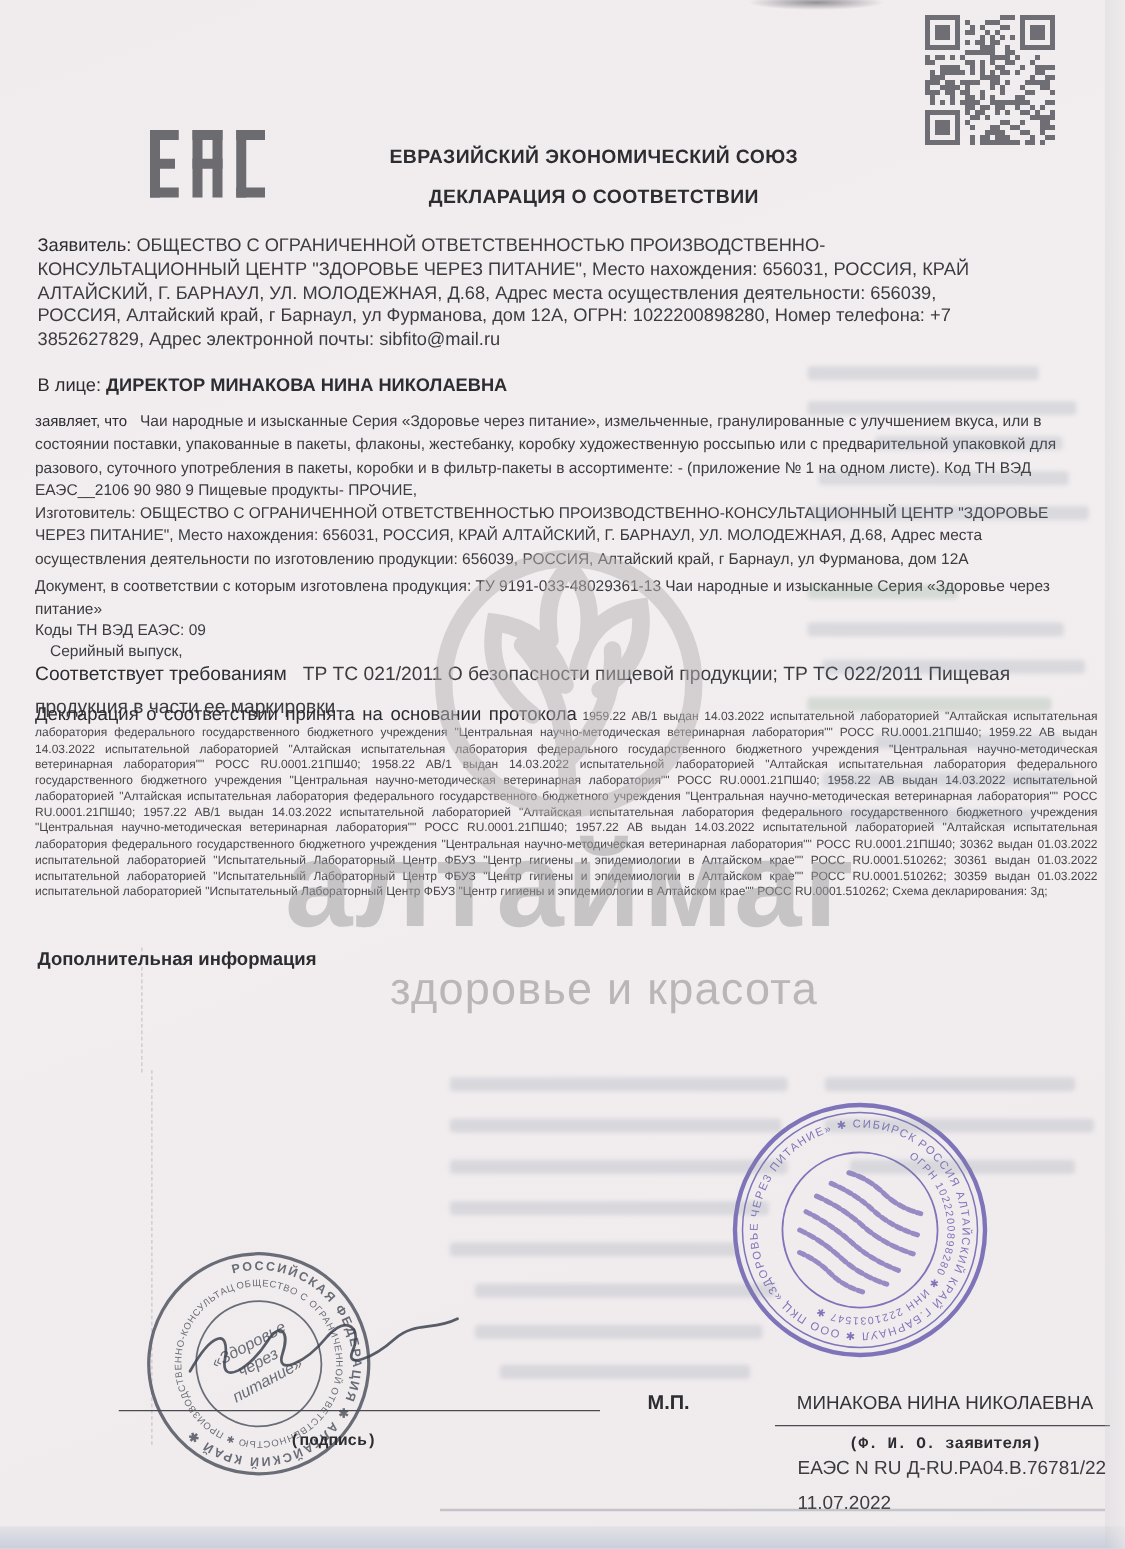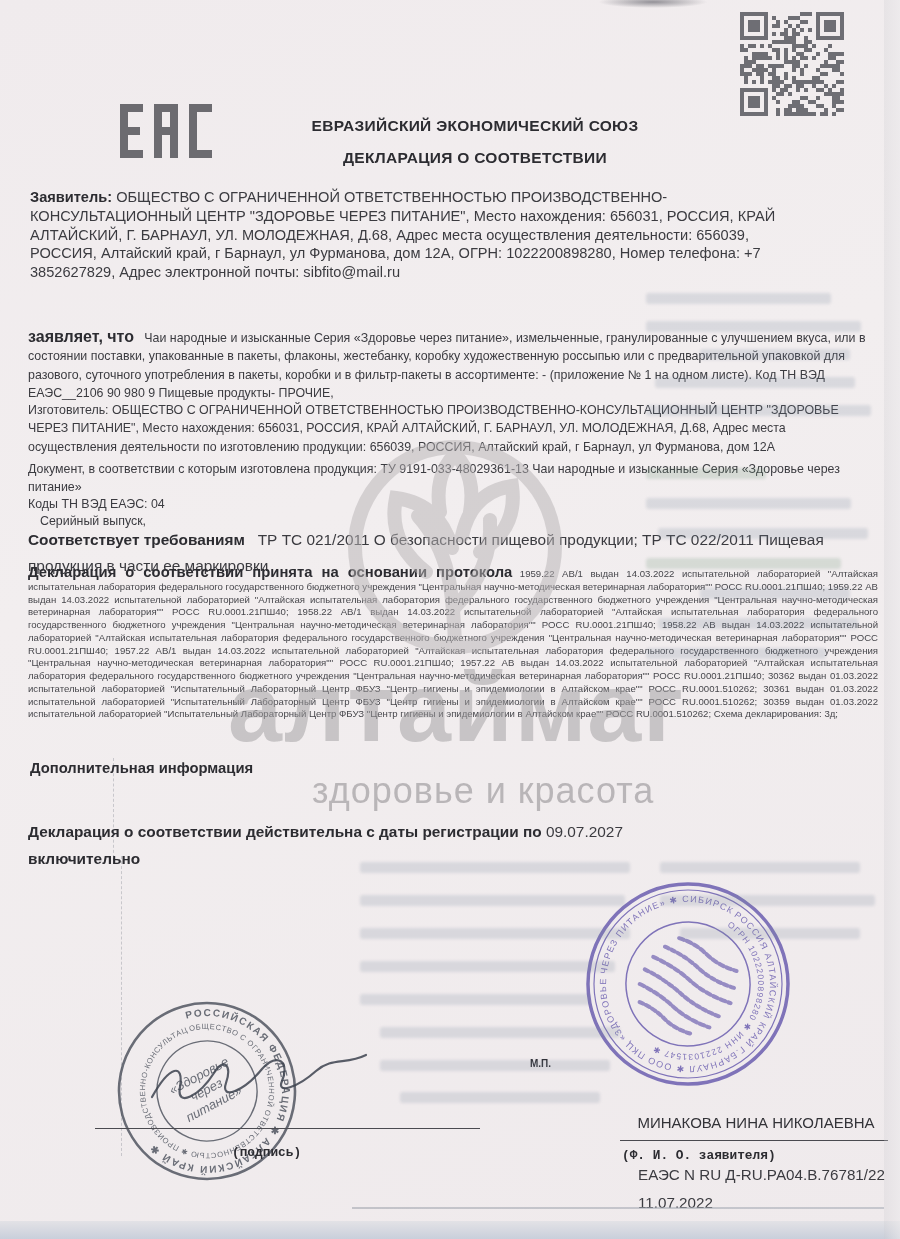--- a/index.html
+++ b/index.html
@@ -5,21 +5,21 @@
   html,body{margin:0;padding:0;background:#c9cfd9;}
   #page{position:relative;width:900px;height:1239px;overflow:hidden;
         background:linear-gradient(160deg,#f0ebed 0%,#f2eeef 40%,#efeaec 100%);
         font-family:"Liberation Sans", sans-serif;color:#3b3b40;}
   .abs{position:absolute;}
   .b{font-weight:bold;color:#2c2c31;}
   .title{font-size:15.5px;font-weight:bold;color:#2c2c31;letter-spacing:.3px;text-align:center;}
   .body-text{font-size:14.6px;line-height:18.8px;}
   .small-text{font-size:12.4px;line-height:18.4px;}
   .tiny-text{font-size:9.6px;line-height:12.75px;text-align:justify;color:#47474c;}
-  .lbl-inline{font-weight:bold;color:#2c2c31;}
+  .lbl-inline{font-weight:normal;color:#2c2c31;}
   .ghost{position:absolute;height:11px;border-radius:3px;filter:blur(1.6px);pointer-events:none;}
   .crease{position:absolute;width:0;border-left:1px dashed rgba(95,100,115,.28);pointer-events:none;}
   .wm-brand{font-size:97px;font-weight:bold;letter-spacing:2px;color:rgba(158,155,158,.50);filter:blur(.4px);}
   .wm-tag{font-size:36px;color:rgba(148,145,148,.60);letter-spacing:1px;}
   .stamp{pointer-events:none;}
   .sig-caption{font-size:12.8px;font-weight:bold;color:#2c2c31;font-family:Liberation Mono, monospace;}
   .hline{position:absolute;height:0;border-top:1.6px solid #4a4a50;}
   .reg-label{font-size:15.2px;font-weight:bold;color:#26262b;}
   .reg-value{font-size:15.2px;color:#3b3b40;}
 </style>
@@ -283,28 +283,32 @@
   </svg>
 
   <div class="abs title" style="left:255px;top:117px;width:440px;">ЕВРАЗИЙСКИЙ ЭКОНОМИЧЕСКИЙ СОЮЗ</div>
   <div class="abs title" style="left:255px;top:149px;width:440px;">ДЕКЛАРАЦИЯ О СООТВЕТСТВИИ</div>
 
   <div class="abs body-text" style="left:30px;top:188px;width:768px;">
     <span class="lbl-inline">Заявитель:</span>
     <span>ОБЩЕСТВО С ОГРАНИЧЕННОЙ ОТВЕТСТВЕННОСТЬЮ ПРОИЗВОДСТВЕННО-КОНСУЛЬТАЦИОННЫЙ ЦЕНТР "ЗДОРОВЬЕ ЧЕРЕЗ ПИТАНИЕ", Место нахождения: 656031, РОССИЯ, КРАЙ АЛТАЙСКИЙ, Г. БАРНАУЛ, УЛ. МОЛОДЕЖНАЯ, Д.68, Адрес места осуществления деятельности: 656039, РОССИЯ, Алтайский край, г Барнаул, ул Фурманова, дом 12А, ОГРН: 1022200898280, Номер телефона: +7 3852627829, Адрес электронной почты: sibfito@mail.ru</span>
   </div>
 
+  <div class="abs body-text" style="left:30px;top:300px;width:800px;">
+    <span class="lbl-inline">В лице:</span>
+    <span class="b">ДИРЕКТОР МИНАКОВА НИНА НИКОЛАЕВНА</span>
+  </div>
 
   <div class="abs small-text" style="left:28px;top:328px;width:848px;">
-    <span class="lbl-inline" style="font-size:16px">заявляет, что</span>&nbsp;&nbsp;
+    <span class="lbl-inline" style="font-size:12px">заявляет, что</span>&nbsp;&nbsp;
     <span>Чаи народные и изысканные Серия «Здоровье через питание», измельченные, гранулированные с улучшением вкуса, или в состоянии поставки, упакованные в пакеты, флаконы, жестебанку, коробку художественную россыпью или с предварительной упаковкой для разового, суточного употребления в пакеты, коробки и в фильтр-пакеты в ассортименте: - (приложение № 1 на одном листе). Код ТН ВЭД ЕАЭС__2106 90 980 9   Пищевые продукты- ПРОЧИЕ,</span>
   </div>
   <div class="abs small-text" style="left:28px;top:401px;width:848px;">Изготовитель: ОБЩЕСТВО С ОГРАНИЧЕННОЙ ОТВЕТСТВЕННОСТЬЮ ПРОИЗВОДСТВЕННО-КОНСУЛЬТАЦИОННЫЙ ЦЕНТР "ЗДОРОВЬЕ ЧЕРЕЗ ПИТАНИЕ", Место нахождения: 656031, РОССИЯ, КРАЙ АЛТАЙСКИЙ, Г. БАРНАУЛ, УЛ. МОЛОДЕЖНАЯ, Д.68, Адрес места осуществления деятельности по изготовлению продукции: 656039, РОССИЯ, Алтайский край, г Барнаул, ул Фурманова, дом 12А</div>
   <div class="abs small-text" style="left:28px;top:460px;width:848px;">Документ, в соответствии с которым изготовлена продукция: ТУ 9191-033-48029361-13 Чаи народные и изысканные Серия «Здоровье через питание»</div>
-  <div class="abs small-text" style="left:28px;top:495px;width:400px;">Коды ТН ВЭД ЕАЭС: 04</div>
+  <div class="abs small-text" style="left:28px;top:495px;width:400px;">Коды ТН ВЭД ЕАЭС: 09</div>
   <div class="abs small-text" style="left:28px;top:512px;width:400px;margin-left:12px;">Серийный выпуск,</div>
 
   <div class="abs" style="left:28px;top:527px;width:820px;font-size:15.4px;line-height:26px;">
     <span class="lbl-inline">Соответствует требованиям</span>&nbsp;&nbsp;
     <span>ТР ТС 021/2011 О безопасности пищевой продукции; ТР ТС 022/2011 Пищевая продукция в части ее маркировки</span>
   </div>
 
   <div class="abs tiny-text" style="left:28px;top:566px;width:850px;">
     <span class="lbl-inline" style="font-size:14.8px">Декларация о соответствии принята на основании протокола</span>
     <span>1959.22 АВ/1 выдан 14.03.2022  испытательной лабораторией "Алтайская испытательная лаборатория федерального государственного бюджетного учреждения "Центральная научно-методическая ветеринарная лаборатория"" РОСС RU.0001.21ПШ40; 1959.22 АВ выдан 14.03.2022  испытательной лабораторией "Алтайская испытательная лаборатория федерального государственного бюджетного учреждения "Центральная научно-методическая ветеринарная лаборатория"" РОСС RU.0001.21ПШ40; 1958.22 АВ/1 выдан 14.03.2022  испытательной лабораторией "Алтайская испытательная лаборатория федерального государственного бюджетного учреждения "Центральная научно-методическая ветеринарная лаборатория"" РОСС RU.0001.21ПШ40; 1958.22 АВ выдан 14.03.2022  испытательной лабораторией "Алтайская испытательная лаборатория федерального государственного бюджетного учреждения "Центральная научно-методическая ветеринарная лаборатория"" РОСС RU.0001.21ПШ40; 1957.22 АВ/1 выдан 14.03.2022  испытательной лабораторией "Алтайская испытательная лаборатория федерального государственного бюджетного учреждения "Центральная научно-методическая ветеринарная лаборатория"" РОСС RU.0001.21ПШ40; 1957.22 АВ выдан 14.03.2022  испытательной лабораторией "Алтайская испытательная лаборатория федерального государственного бюджетного учреждения "Центральная научно-методическая ветеринарная лаборатория"" РОСС RU.0001.21ПШ40; 30362 выдан 01.03.2022  испытательной лабораторией "Испытательный Лабораторный Центр ФБУЗ "Центр гигиены и эпидемиологии в Алтайском крае"" РОСС RU.0001.510262; 30361 выдан 01.03.2022  испытательной лабораторией "Испытательный Лабораторный Центр ФБУЗ "Центр гигиены и эпидемиологии в Алтайском крае"" РОСС RU.0001.510262; 30359 выдан 01.03.2022  испытательной лабораторией "Испытательный Лабораторный Центр ФБУЗ "Центр гигиены и эпидемиологии в Алтайском крае"" РОСС RU.0001.510262; Схема декларирования: 3д;</span>
@@ -317,25 +321,20 @@
     <path d="M115,212 C113,160 110,120 78,84"></path>
     <path d="M115,175 C140,150 152,122 150,88"></path>
     <path d="M86,140 C60,120 50,96 56,66 C86,70 104,88 112,116"></path>
     <path d="M140,120 C166,104 176,82 172,54 C144,58 128,76 122,104"></path>
     <path d="M100,80 C96,56 100,38 115,22 C130,38 134,56 130,80"></path>
   </svg>
 
   <div class="abs wm-tag" style="left:312px;top:770px;">здоровье и красота</div>
   <div class="abs wm-brand" style="left:228px;top:652px;">алтаймаг</div>
 
-  <div class="abs" style="left:28px;top:818px;width:820px;font-size:15.4px;line-height:27px;">
-    <span class="lbl-inline">Декларация о соответствии действительна с даты регистрации по</span>
-    <span>09.07.2027</span><br>
-    <span class="lbl-inline">включительно</span>
-  </div>
 
   <div class="crease" style="left:113px;top:758px;height:100px;"></div>
   <div class="crease" style="left:121px;top:856px;height:300px;"></div>
 
   <svg class="abs stamp" style="left:580px;top:876px;transform:rotate(34deg);opacity:.85" width="216" height="216" viewBox="0 0 216 216">
     <g stroke="#6c5fb0" fill="none">
       <circle cx="108" cy="108" r="100" stroke-width="3.5"></circle>
       <circle cx="108" cy="108" r="94" stroke-width="1.2"></circle>
       <circle cx="108" cy="108" r="62" stroke-width="1.5"></circle>
     </g>
@@ -378,24 +377,24 @@
       <text x="95" y="82">«Здоровье</text>
       <text x="95" y="98">через</text>
       <text x="95" y="114">питание»</text>
     </g>
   </svg>
 
   <svg class="abs" style="left:140px;top:1035px" width="240" height="90" viewBox="0 0 240 90" fill="none" stroke="#3e4450" stroke-width="2.2" stroke-linecap="round" opacity=".85">
     <path d="M12,62 C30,30 44,28 40,52 C36,74 60,60 74,38 C84,22 92,30 86,48 C80,66 104,56 122,34 C138,16 150,28 142,46 C136,60 158,52 176,36 C192,22 206,30 226,20"></path>
   </svg>
 
-  <div class="abs b" style="left:518px;top:1058px;font-size:10px;margin-left:12px;">М.П.</div>
+  <div class="abs b" style="left:518px;top:1114px;font-size:16px;">М.П.</div>
   <div class="abs" style="left:622px;top:1114px;width:268px;text-align:center;font-size:15px;color:#333338;">МИНАКОВА НИНА НИКОЛАЕВНА</div>
   <div class="hline" style="left:620px;top:1140px;width:268px;"></div>
-  <div class="abs" style="left:622px;top:1145px;width:268px;text-align:left;"><span class="sig-caption">(Ф. И. О. заявителя)</span></div>
+  <div class="abs" style="left:622px;top:1145px;width:268px;text-align:center;"><span class="sig-caption">(Ф. И. О. заявителя)</span></div>
   <div class="hline" style="left:95px;top:1128px;width:385px;"></div>
   <div class="abs sig-caption" style="left:232px;top:1145px;">(подпись)</div>
 
   <div class="abs reg-value" style="left:638px;top:1166px;">ЕАЭС N RU Д-RU.РА04.В.76781/22</div>
   <div class="abs reg-value" style="left:638px;top:1194px;">11.07.2022</div>
 
   <div class="abs" style="left:352px;top:1207px;width:532px;height:2px;background:linear-gradient(90deg,rgba(150,155,165,.5),rgba(170,175,185,.6));"></div>
   <div class="abs" style="left:0;top:1221px;width:900px;height:18px;background:linear-gradient(#e3e2e6,#c9cfdb);"></div>
   <div class="abs" style="left:884px;top:0;width:16px;height:1239px;background:linear-gradient(90deg,rgba(200,200,205,.25),rgba(235,233,235,.6));"></div>
 

